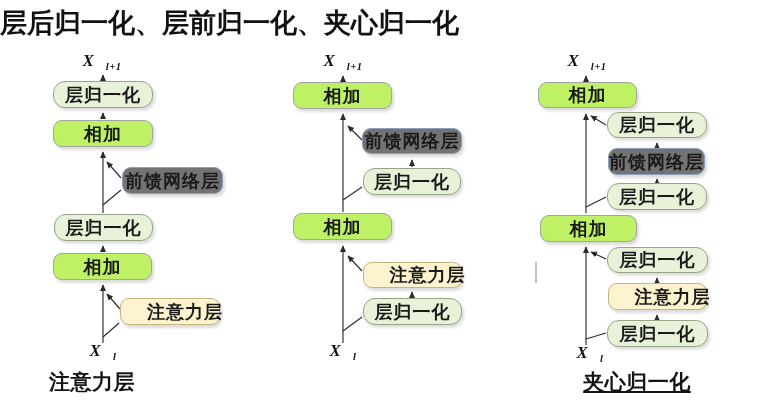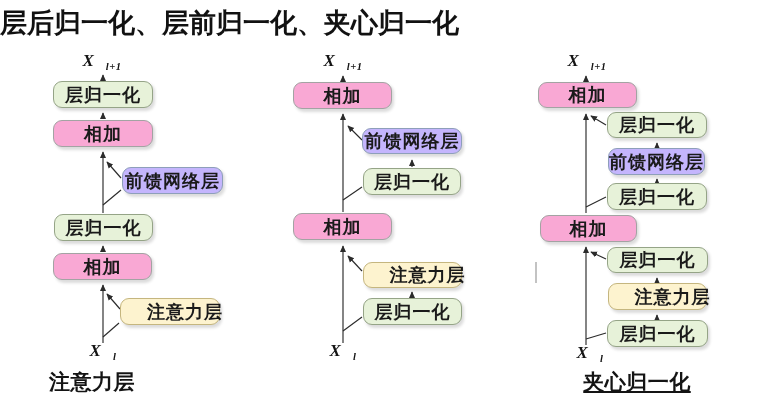--- a/index.html
+++ b/index.html
@@ -6,23 +6,23 @@
   .stage{position:relative;width:768px;height:403px;background:#ffffff;overflow:hidden;
          font-family:"Liberation Serif","DejaVu Serif",serif;}
   .title{position:absolute;left:0px;top:5px;width:470px;font-size:27px;font-weight:700;
          color:#111;letter-spacing:0px;white-space:nowrap;}
   .wires{position:absolute;left:0;top:0;width:768px;height:403px;}
   .diagram{position:absolute;inset:0;}
   .node{position:absolute;box-sizing:border-box;border-radius:9px;border:1.2px solid #999;
         display:flex;align-items:center;justify-content:center;
         font-size:18px;font-weight:600;color:#1a1a1a;letter-spacing:1px;
         box-shadow:2px 2.5px 3px rgba(0,0,0,0.14);white-space:nowrap;}
-  .norm{background:#e7f2d9;border-color:#95a487;}
-  .add{background:#f9a8d4;border-color:#a3a3a3;}
-  .ffn{background:#c4b5fd;border-color:#8e9fba;}
+  .norm{background:#e7f2d9;border-color:#95a487;border-radius:12px;}
+  .add{background:#bef264;border-color:#a3a3a3;}
+  .ffn{background:#737373;border-color:#8e9fba;}
   .attn{background:#fdf3cf;border-color:#c5b67f;padding-left:30px;}
   .xlabel{position:absolute;text-align:center;font-size:17px;font-weight:700;font-style:italic;
           color:#141414;}
   .xlabel sub{font-size:10.5px;font-weight:700;letter-spacing:0.5px;margin-left:12px;}
   .caption{position:absolute;text-align:center;font-size:21px;font-weight:600;color:#141414;
            letter-spacing:0.5px;white-space:nowrap;}
 </style>
 </head>
 <body>
 

